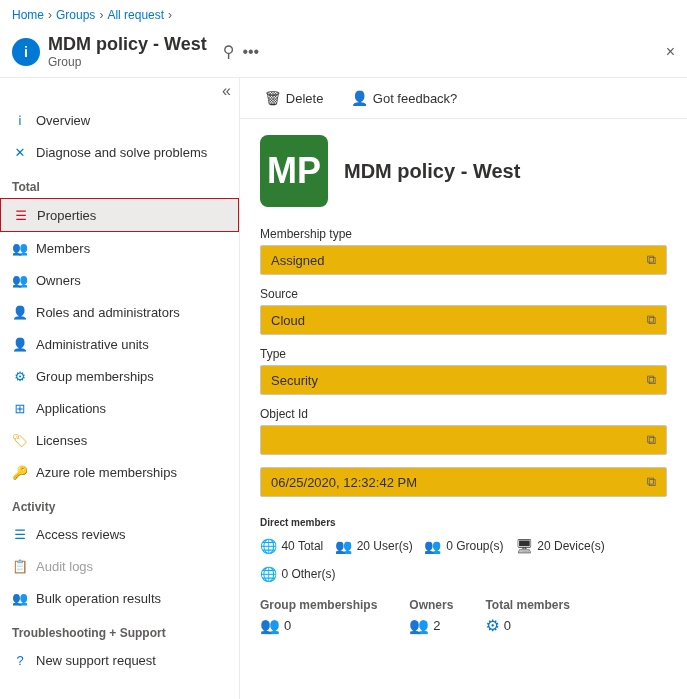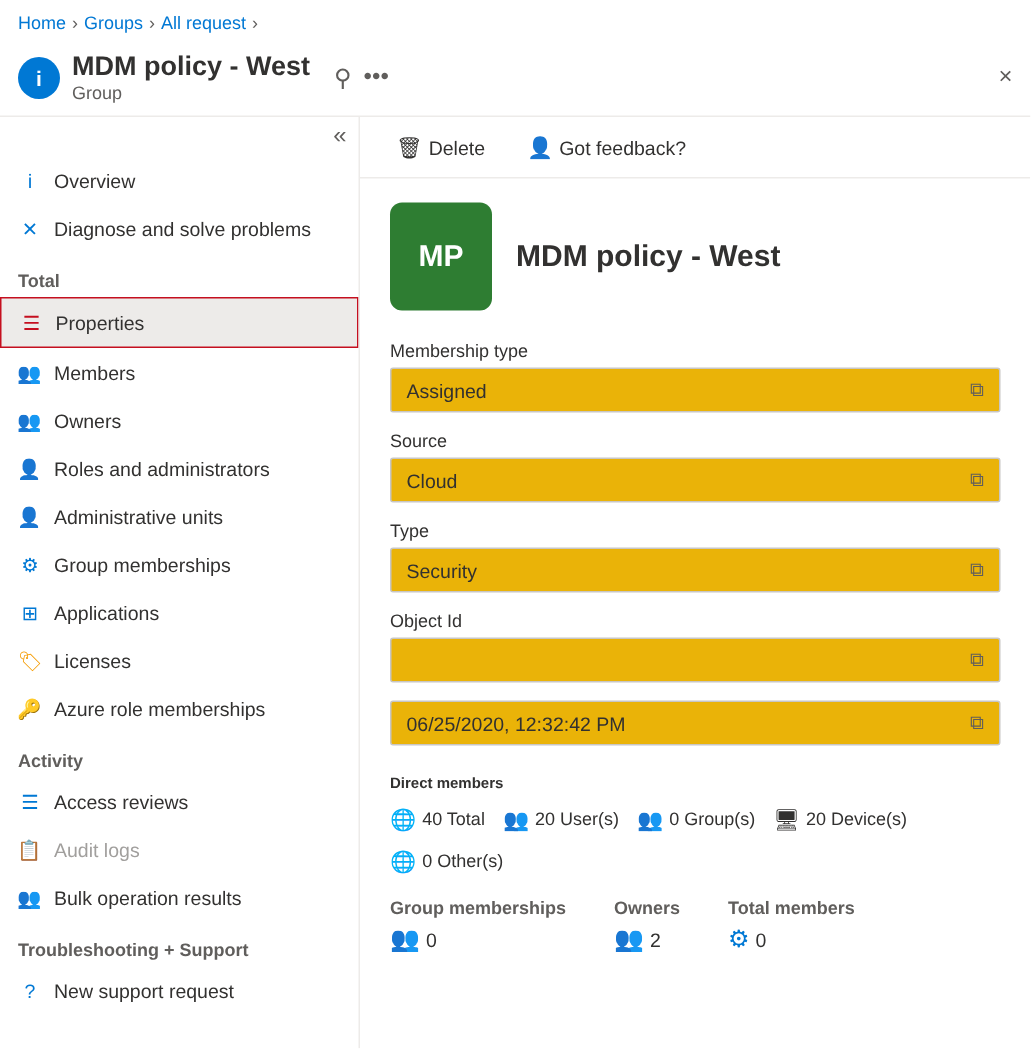--- a/index.html
+++ b/index.html
@@ -35,21 +35,21 @@
     
     .content { flex: 1; overflow-y: auto; padding: 0; }
 
     .toolbar { display: flex; align-items: center; padding: 8px 16px; gap: 12px; border-bottom: 1px solid #edebe9; }
     .toolbar-btn { display: flex; align-items: center; gap: 4px; padding: 4px 8px; cursor: pointer; color: #323130; border: none; background: none; font-size: 13px; }
     .toolbar-btn .icon { font-size: 14px; }
 
     .content-body { padding: 16px 20px; }
 
     .group-header { display: flex; align-items: center; gap: 16px; margin-bottom: 20px; }
-    .group-avatar { width: 68px; height: 72px; background: #2e7d32; border-radius: 8px; display: flex; align-items: center; justify-content: center; color: white; font-size: 20px; font-weight: 700; flex-shrink: 0; }
+    .group-avatar { width: 68px; height: 72px; background: #2e7d32; border-radius: 8px; display: flex; align-items: center; justify-content: center; color: white; font-size: 36px; font-weight: 700; flex-shrink: 0; }
 
     .group-title { font-size: 20px; font-weight: 600; color: #323130; }
 
     .form-section { margin-bottom: 12px; }
     .form-label { font-size: 12px; color: #323130; margin-bottom: 4px; font-weight: 400; }
     .form-field { display: flex; align-items: center; border: 1px solid #c8c6c4; background: #eab308; padding: 6px 10px; border-radius: 2px; }
     .form-field span.value { flex: 1; font-size: 13px; color: #323130; }
     .form-field .copy-icon { color: #605e5c; cursor: pointer; font-size: 13px; }
 
     .section-title { font-size: 10px; font-weight: 600; color: #323130; margin-top: 20px; margin-bottom: 10px; }

